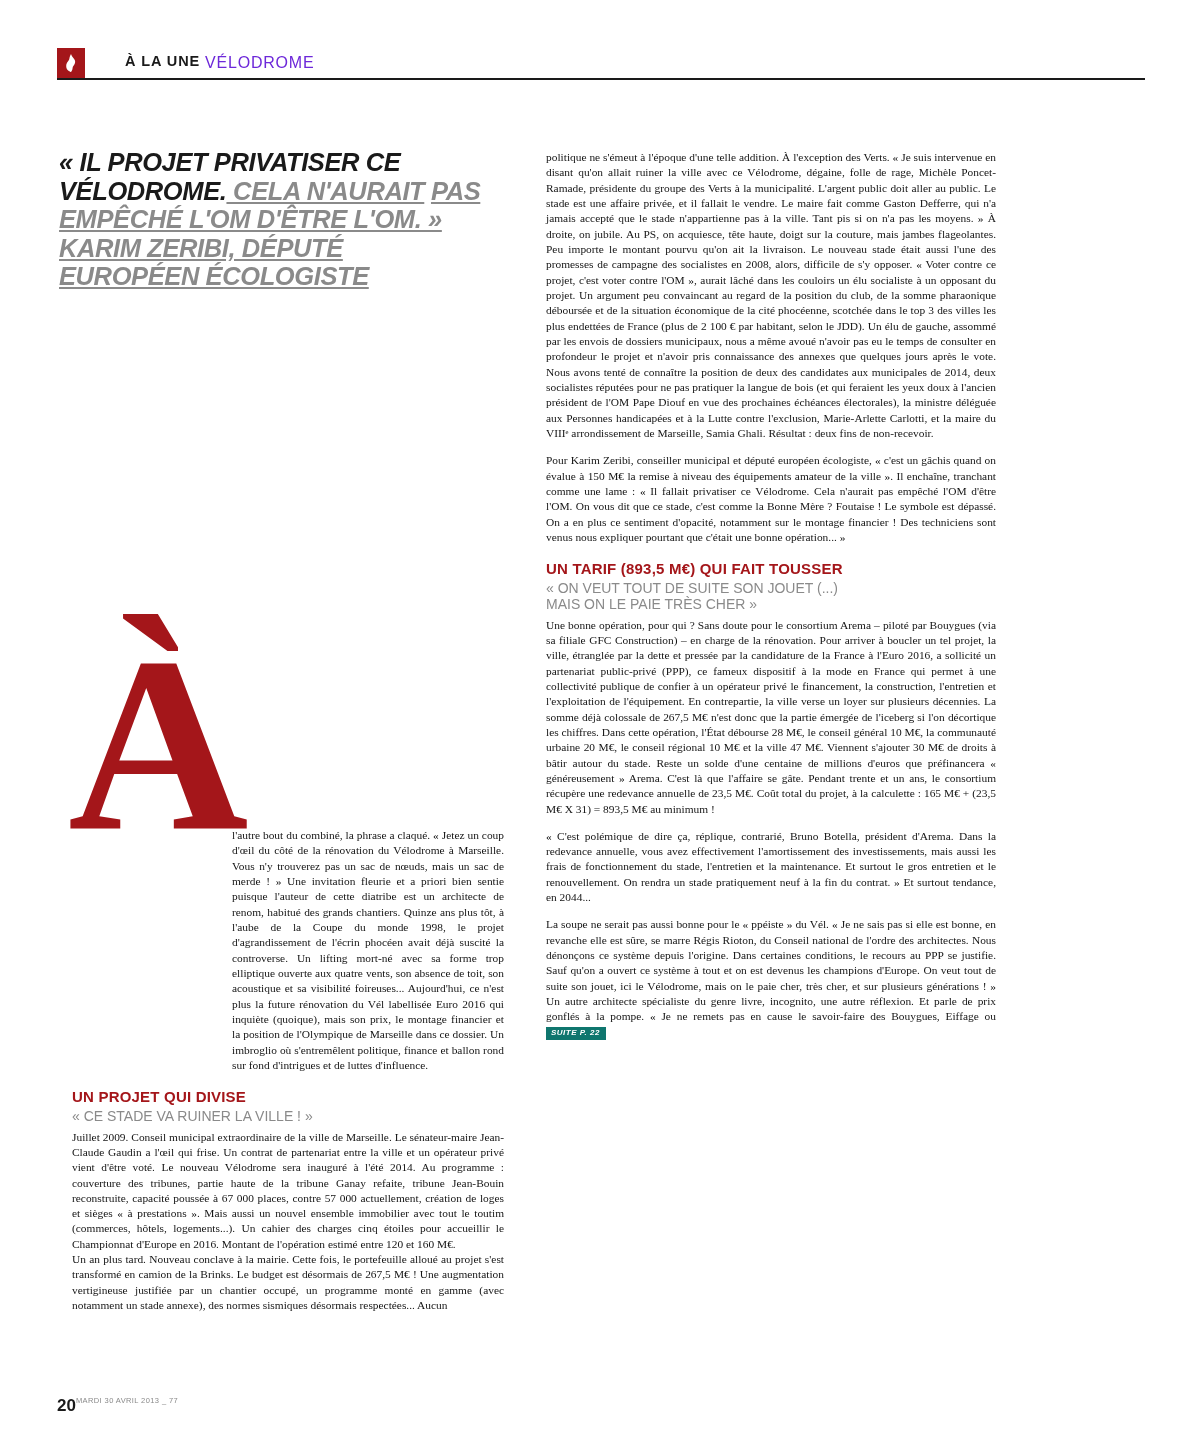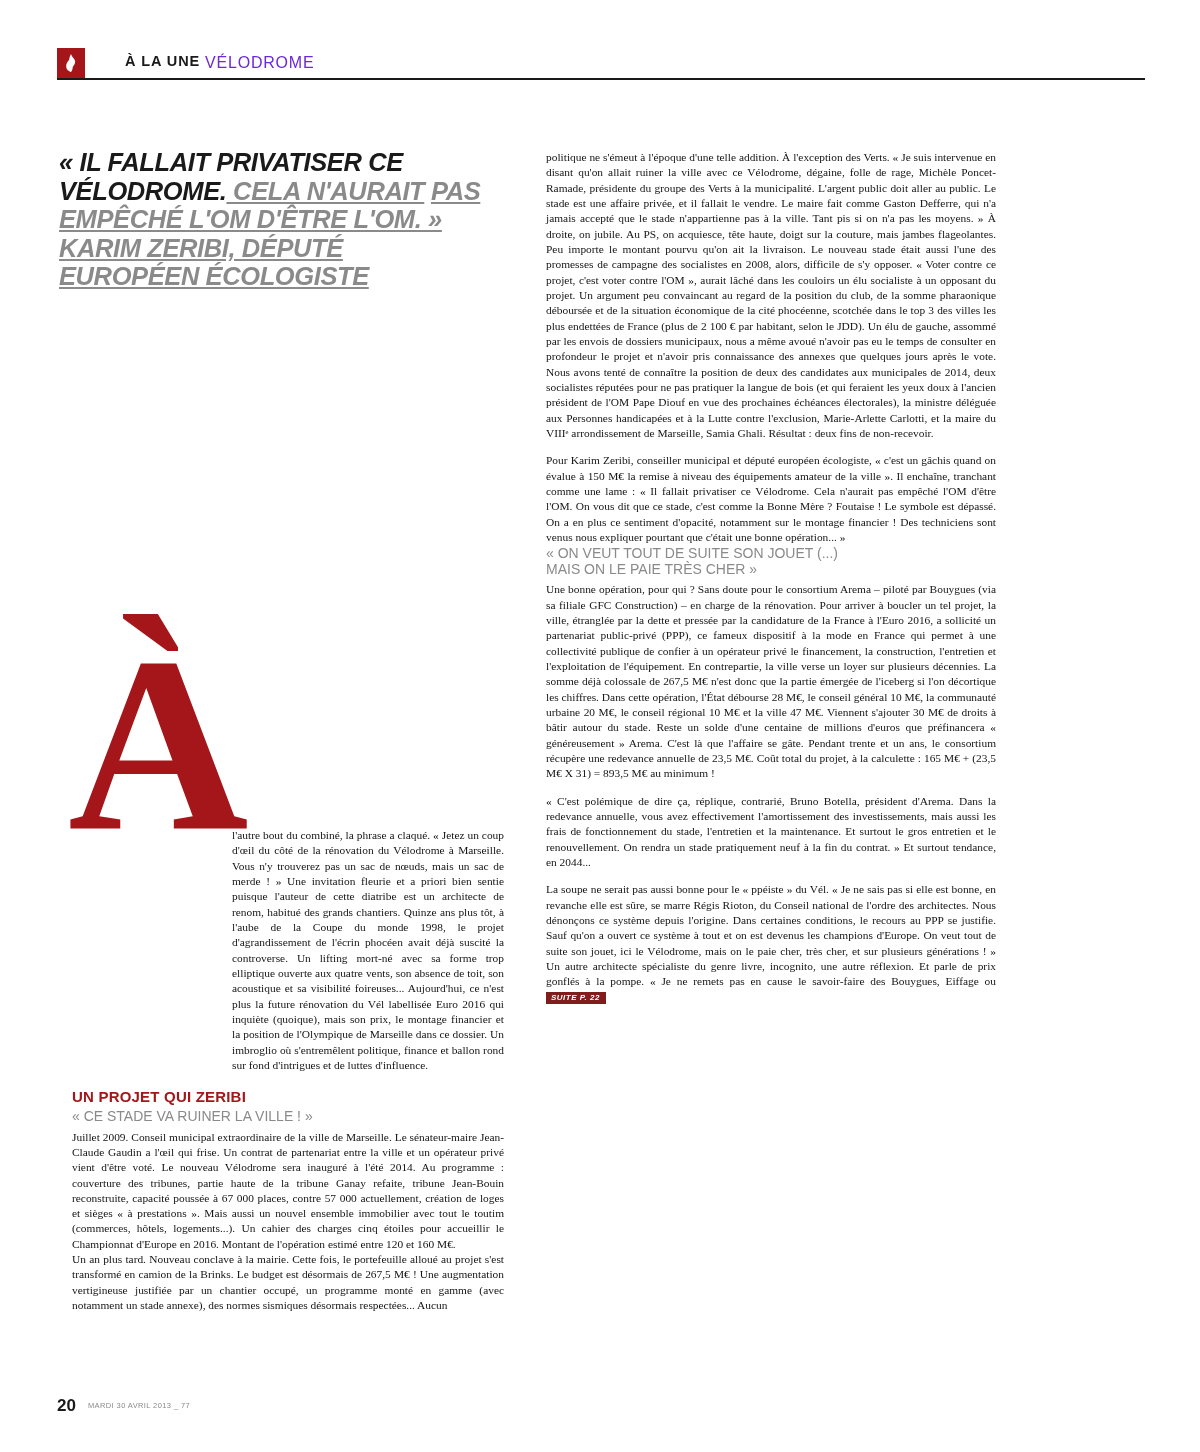--- a/index.html
+++ b/index.html
@@ -147,40 +147,40 @@
     overflow: hidden;
   }
 
   
   .footer {
     position: absolute;
     left: 57px;
     top: 1396px;
     width: 600px;
     display: flex;
-    align-items: center;
-    gap: 12px;
+    align-items: flex-start;
+    gap: 0;
   }
   .page-num {
     font-family: "Liberation Sans", sans-serif;
     font-weight: bold;
     font-size: 17px;
     color: #1a1a1a;
   }
   .footer-meta {
     font-family: "Liberation Sans", sans-serif;
     font-size: 7.5px;
     color: #8a8a8a;
     letter-spacing: 0.4px;
     padding-bottom: 2px;
   }
 
   .endmark {
     display: inline-block;
-    background: #7f1d1d;
+    background: #0f766e;
     color: #fff;
     font-family: "Liberation Sans", sans-serif;
     font-style: italic;
     font-weight: bold;
     font-size: 8px;
     padding: 1px 6px 1px 5px;
     letter-spacing: 0.5px;
     vertical-align: 1px;
   }
 </style>
@@ -192,40 +192,41 @@
     <svg width="14" height="18" viewBox="0 0 14 18" aria-hidden="true">
       <path d="M7 0 C8 4 12 5 11 9 C10.4 11.6 8.6 12 8.6 14 C8.6 16 7 18 7 18 C7 18 2 16.6 2.2 12 C2.4 8 5 7.5 5.4 4.6 C5.6 2.8 7 0 7 0 Z" fill="#ffffff"></path>
     </svg>
   </div>
   <div class="header-kicker">À LA UNE</div>
   <div class="header-section">VÉLODROME</div>
   <div class="header-rule"></div>
 </div>
 
 <div class="headline">
-  <span class="dark">« IL FALLAIT PRIVATISER CE</span>
+  <span class="dark">« IL PROJET PRIVATISER CE</span>
   <span class="dark">VÉLODROME.</span><span class="grey"> CELA N'AURAIT</span>
   <span class="grey">PAS EMPÊCHÉ L'OM D'ÊTRE L'OM. »</span>
   <span class="grey">KARIM ZERIBI, DÉPUTÉ</span>
   <span class="grey">EUROPÉEN ÉCOLOGISTE</span>
 </div>
 
 <div class="dropcap">À</div>
 
 <div class="col col-left">
   <p class="lead-indent">l'autre bout du combiné, la phrase a claqué. « Jetez un coup d'œil du côté de la rénovation du Vélodrome à Marseille. Vous n'y trouverez pas un sac de nœuds, mais un sac de merde ! » Une invitation fleurie et a priori bien sentie puisque l'auteur de cette diatribe est un architecte de renom, habitué des grands chantiers. Quinze ans plus tôt, à l'aube de la Coupe du monde 1998, le projet d'agrandissement de l'écrin phocéen avait déjà suscité la controverse. Un lifting mort-né avec sa forme trop elliptique ouverte aux quatre vents, son absence de toit, son acoustique et sa visibilité foireuses... Aujourd'hui, ce n'est plus la future rénovation du Vél labellisée Euro 2016 qui inquiète (quoique), mais son prix, le montage financier et la position de l'Olympique de Marseille dans ce dossier. Un imbroglio où s'entremêlent politique, finance et ballon rond sur fond d'intrigues et de luttes d'influence.</p>
-  <div class="subhead">UN PROJET QUI ZERIBI</div>
+  <div class="subhead">UN PROJET QUI DIVISE</div>
   <div class="subhead-2">« CE STADE VA RUINER LA VILLE ! »</div>
   <p>Juillet 2009. Conseil municipal extraordinaire de la ville de Marseille. Le sénateur-maire Jean-Claude Gaudin a l'œil qui frise. Un contrat de partenariat entre la ville et un opérateur privé vient d'être voté. Le nouveau Vélodrome sera inauguré à l'été 2014. Au programme : couverture des tribunes, partie haute de la tribune Ganay refaite, tribune Jean-Bouin reconstruite, capacité poussée à 67 000 places, contre 57 000 actuellement, création de loges et sièges « à prestations ». Mais aussi un nouvel ensemble immobilier avec tout le toutim (commerces, hôtels, logements...). Un cahier des charges cinq étoiles pour accueillir le Championnat d'Europe en 2016. Montant de l'opération estimé entre 120 et 160 M€.</p>
   <p style="margin-top:0">Un an plus tard. Nouveau conclave à la mairie. Cette fois, le portefeuille alloué au projet s'est transformé en camion de la Brinks. Le budget est désormais de 267,5 M€ ! Une augmentation vertigineuse justifiée par un chantier occupé, un programme monté en gamme (avec notamment un stade annexe), des normes sismiques désormais respectées... Aucun</p>
 </div>
 
 <div class="col col-mid">
   <p>politique ne s'émeut à l'époque d'une telle addition. À l'exception des Verts. « Je suis intervenue en disant qu'on allait ruiner la ville avec ce Vélodrome, dégaine, folle de rage, Michèle Poncet-Ramade, présidente du groupe des Verts à la municipalité. L'argent public doit aller au public. Le stade est une affaire privée, et il fallait le vendre. Le maire fait comme Gaston Defferre, qui n'a jamais accepté que le stade n'appartienne pas à la ville. Tant pis si on n'a pas les moyens. » À droite, on jubile. Au PS, on acquiesce, tête haute, doigt sur la couture, mais jambes flageolantes. Peu importe le montant pourvu qu'on ait la livraison. Le nouveau stade était aussi l'une des promesses de campagne des socialistes en 2008, alors, difficile de s'y opposer. « Voter contre ce projet, c'est voter contre l'OM », aurait lâché dans les couloirs un élu socialiste à un opposant du projet. Un argument peu convaincant au regard de la position du club, de la somme pharaonique déboursée et de la situation économique de la cité phocéenne, scotchée dans le top 3 des villes les plus endettées de France (plus de 2 100 € par habitant, selon le JDD). Un élu de gauche, assommé par les envois de dossiers municipaux, nous a même avoué n'avoir pas eu le temps de consulter en profondeur le projet et n'avoir pris connaissance des annexes que quelques jours après le vote. Nous avons tenté de connaître la position de deux des candidates aux municipales de 2014, deux socialistes réputées pour ne pas pratiquer la langue de bois (et qui feraient les yeux doux à l'ancien président de l'OM Pape Diouf en vue des prochaines échéances électorales), la ministre déléguée aux Personnes handicapées et à la Lutte contre l'exclusion, Marie-Arlette Carlotti, et la maire du VIIIᵉ arrondissement de Marseille, Samia Ghali. Résultat : deux fins de non-recevoir.</p>
   <p>Pour Karim Zeribi, conseiller municipal et député européen écologiste, « c'est un gâchis quand on évalue à 150 M€ la remise à niveau des équipements amateur de la ville ». Il enchaîne, tranchant comme une lame : « Il fallait privatiser ce Vélodrome. Cela n'aurait pas empêché l'OM d'être l'OM. On vous dit que ce stade, c'est comme la Bonne Mère ? Foutaise ! Le symbole est dépassé. On a en plus ce sentiment d'opacité, notamment sur le montage financier ! Des techniciens sont venus nous expliquer pourtant que c'était une bonne opération... »</p>
+  <div class="subhead">UN TARIF (893,5 M€) QUI FAIT TOUSSER</div>
   <div class="subhead-2">« ON VEUT TOUT DE SUITE SON JOUET (...)</div>
   <div class="subhead-2" style="margin-top:-5px">MAIS ON LE PAIE TRÈS CHER »</div>
   <p>Une bonne opération, pour qui ? Sans doute pour le consortium Arema – piloté par Bouygues (via sa filiale GFC Construction) – en charge de la rénovation. Pour arriver à boucler un tel projet, la ville, étranglée par la dette et pressée par la candidature de la France à l'Euro 2016, a sollicité un partenariat public-privé (PPP), ce fameux dispositif à la mode en France qui permet à une collectivité publique de confier à un opérateur privé le financement, la construction, l'entretien et l'exploitation de l'équipement. En contrepartie, la ville verse un loyer sur plusieurs décennies. La somme déjà colossale de 267,5 M€ n'est donc que la partie émergée de l'iceberg si l'on décortique les chiffres. Dans cette opération, l'État débourse 28 M€, le conseil général 10 M€, la communauté urbaine 20 M€, le conseil régional 10 M€ et la ville 47 M€. Viennent s'ajouter 30 M€ de droits à bâtir autour du stade. Reste un solde d'une centaine de millions d'euros que préfinancera « généreusement » Arema. C'est là que l'affaire se gâte. Pendant trente et un ans, le consortium récupère une redevance annuelle de 23,5 M€. Coût total du projet, à la calculette : 165 M€ + (23,5 M€ X 31) = 893,5 M€ au minimum !</p>
   <p>« C'est polémique de dire ça, réplique, contrarié, Bruno Botella, président d'Arema. Dans la redevance annuelle, vous avez effectivement l'amortissement des investissements, mais aussi les frais de fonctionnement du stade, l'entretien et la maintenance. Et surtout le gros entretien et le renouvellement. On rendra un stade pratiquement neuf à la fin du contrat. » Et surtout tendance, en 2044...</p>
   <p><span>La soupe ne serait pas aussi bonne pour le « ppéiste » du Vél. « Je ne sais pas si elle est bonne, en revanche elle est sûre, se marre Régis Rioton, du Conseil national de l'ordre des architectes. Nous dénonçons ce système depuis l'origine. Dans certaines conditions, le recours au PPP se justifie. Sauf qu'on a ouvert ce système à tout et on est devenus les champions d'Europe. On veut tout de suite son jouet, ici le Vélodrome, mais on le paie cher, très cher, et sur plusieurs générations ! » Un autre architecte spécialiste du genre livre, incognito, une autre réflexion. Et parle de prix gonflés à la pompe. « Je ne remets pas en cause le savoir-faire des Bouygues, Eiffage ou</span> <span class="endmark">SUITE P. 22</span></p>
 </div>
 
 <div class="photo">
   
   

